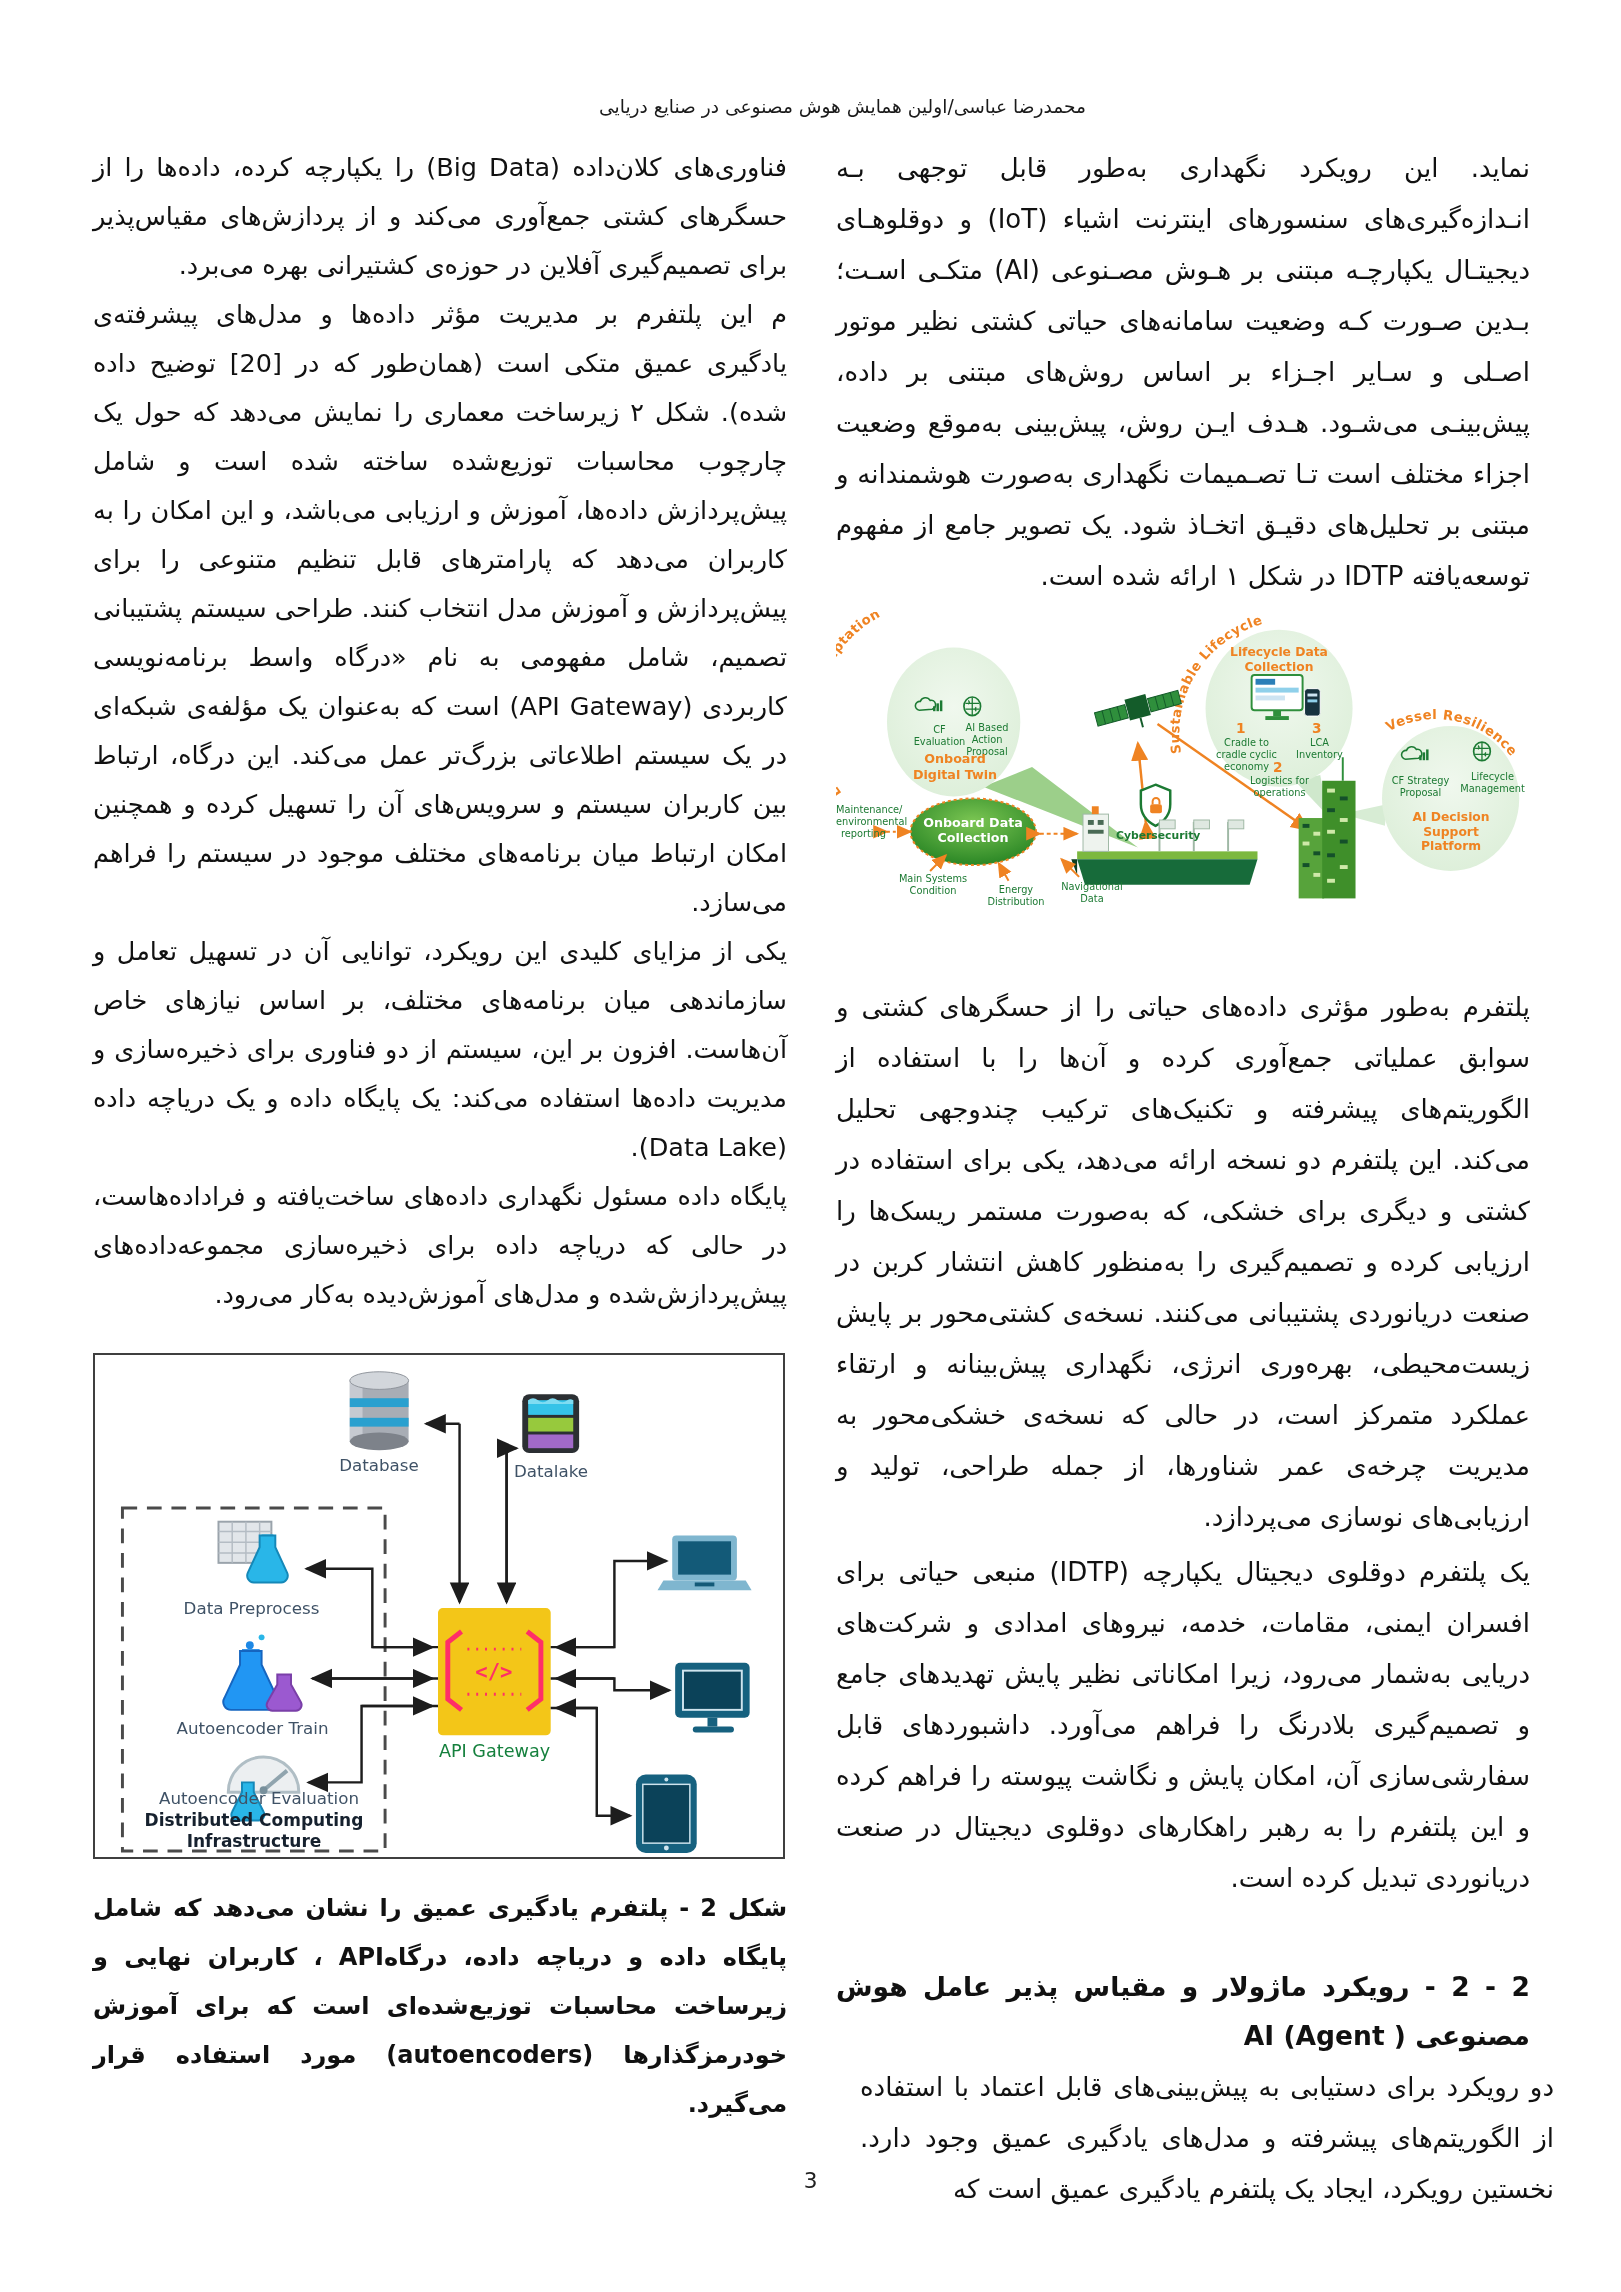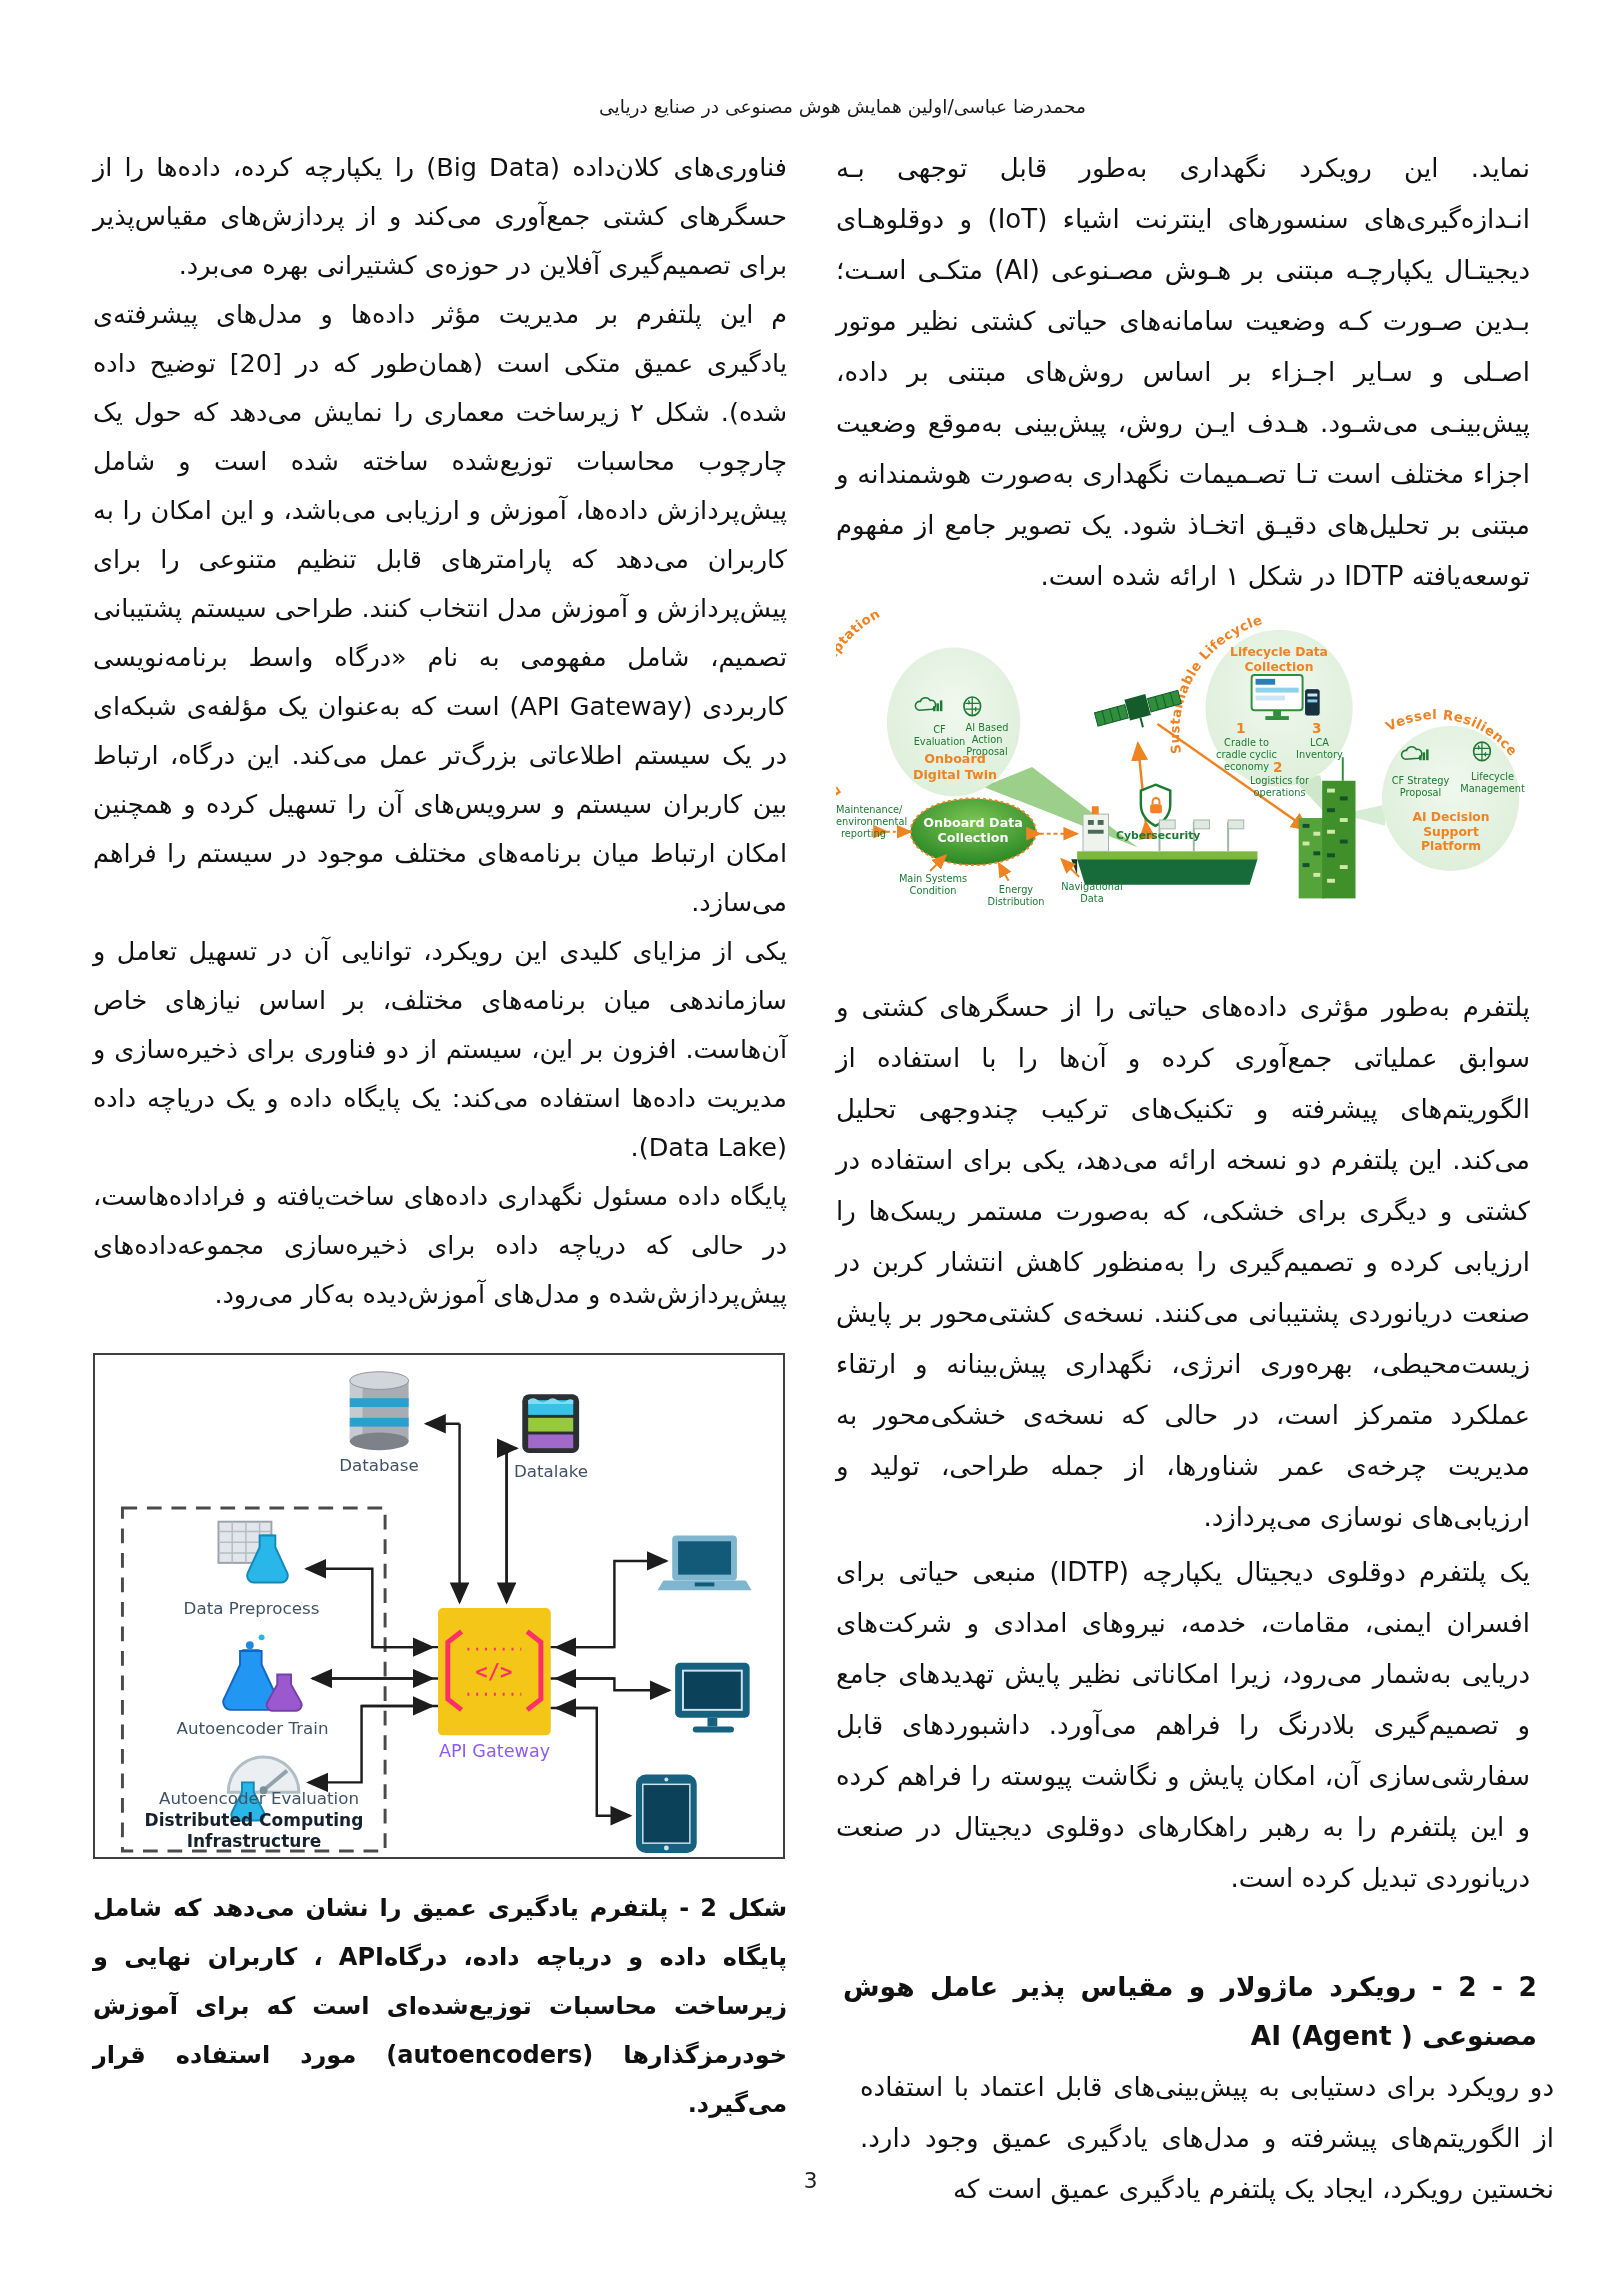--- a/index.html
+++ b/index.html
@@ -8,35 +8,35 @@
   .abs{position:absolute;}
   .fa{direction:rtl;text-align:justify;text-justify:inter-word;}
   .runhead{top:96px;left:0;width:1621px;text-align:center;font-size:18.6px;color:#1a1a1a;direction:rtl;padding-left:32px;}
   .rcol{left:836px;width:694px;}
   .lcol{left:93px;width:694px;}
   .body-txt{font-size:26px;line-height:51px;}
   .body-txt-l{font-size:25.5px;line-height:49px;}
   .body-txt-l p{margin:0;}
   .fig-cap{font-weight:bold;font-size:23.5px;line-height:47px;}
   .cap-center{text-align:center;}
-  .sec-head{font-weight:bold;font-size:26.5px;line-height:49px;text-align:justify;margin-left:7px;}
+  .sec-head{font-weight:bold;font-size:26.5px;line-height:49px;text-align:justify;}
   .pagenum{top:2168px;left:0;width:1621px;text-align:center;font-size:21.6px;color:#222;}
 
   
   .fig1{left:836px;top:612px;width:694px;height:316px;background:#fff;}
   .fig1 .lbl{position:absolute;text-align:center;font-size:9.8px;line-height:11.8px;color:#1c7a33;}
   .fig1 .lbl-or{color:#ef8322;font-weight:bold;}
   .fig1 .lbl-wh{color:#ffffff;font-weight:bold;font-size:12.7px;line-height:14.7px;}
   .fig1 .num{position:absolute;color:#ef8322;font-weight:bold;font-size:13.7px;}
 
   
   .fig2{left:93px;top:1353px;width:692px;height:506px;background:#fff;border:2.9px solid #3f3f3f;box-sizing:border-box;}
   .fig2 .lbl{position:absolute;text-align:center;font-size:16.7px;line-height:20.6px;color:#3f5266;}
   .fig2 .lbl-bold{color:#16212e;font-weight:bold;font-size:17px;}
-  .fig2 .lbl-gw{color:#8b5cf6;font-size:17.6px;}
+  .fig2 .lbl-gw{color:#15803d;font-size:17.6px;}
   svg{position:absolute;left:0;top:0;}
 </style>
 </head>
 <body>
 
 <div class="page">
 
   <div class="abs runhead">محمدرضا عباسی/اولین همایش هوش مصنوعی در صنایع دریایی</div>
 
   <div class="abs rcol fa body-txt" style="top:143px;">نماید. این رویکرد نگهداری به‌طور قابل توجهی بـه انـدازه‌گیری‌های سنسورهای اینترنت اشیاء (IoT) و دوقلوهـای دیجیتـال یکپارچـه مبتنی بر هـوش مصـنوعی (AI) متکـی اسـت؛ بـدین صـورت کـه وضعیت سامانه‌های حیاتی کشتی نظیر موتور اصـلی و سـایر اجـزاء بر اساس روش‌های مبتنی بر داده، پیش‌بینـی می‌شـود. هـدف ایـن روش، پیش‌بینی به‌موقع وضعیت اجزاء مختلف است تـا تصـمیمات نگهداری به‌صورت هوشمندانه و مبتنی بر تحلیل‌های دقیـق اتخـاذ شود. یک تصویر جامع از مفهوم توسعه‌یافته IDTP در شکل ۱ ارائه شده است.</div>

